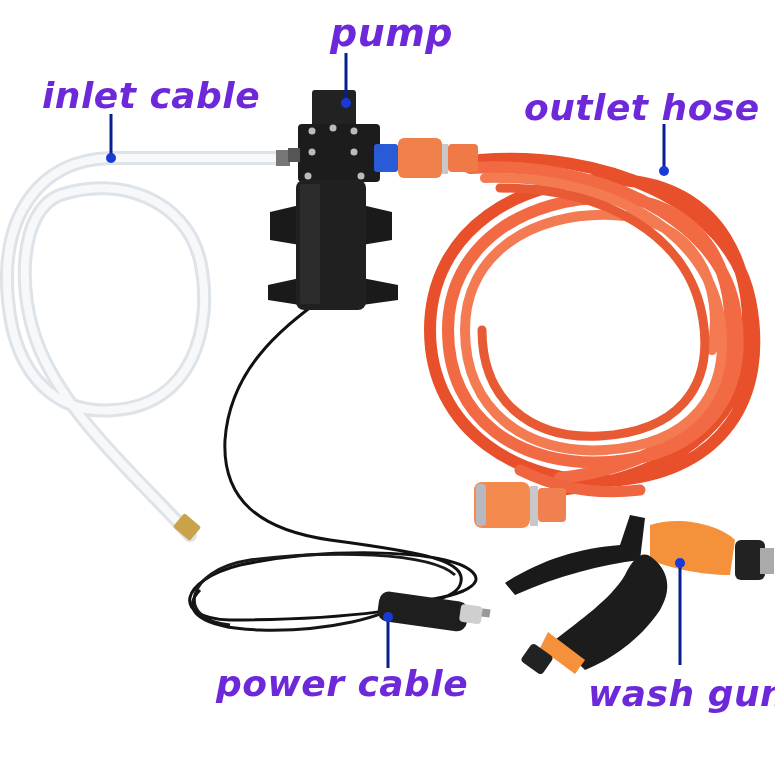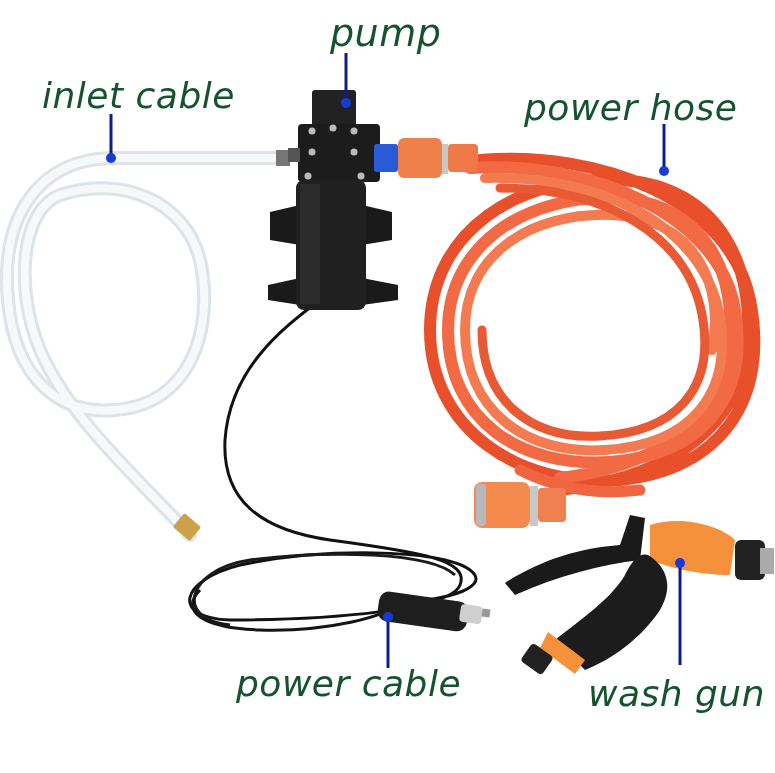--- a/index.html
+++ b/index.html
@@ -2,30 +2,30 @@
 <html><head>
   <meta charset="utf-8">
   <style>
     html, body { margin: 0; padding: 0; background: #ffffff; }
     body { width: 775px; height: 773px; position: relative; overflow: hidden; }
     .stage { position: absolute; left: 0; top: 0; width: 775px; height: 773px; }
     .label {
       position: absolute;
       font-family: "DejaVu Sans", sans-serif;
       font-style: italic;
-      font-weight: normal;
-      color: #14532d;
+      font-weight: bold;
+      color: #6d28d9;
       white-space: nowrap;
       line-height: 1;
       letter-spacing: 0.5px;
     }
     .lbl-pump   { left: 330px; top: 14px;  font-size: 38px; }
     .lbl-inlet  { left: 42px;  top: 78px;  font-size: 36px; }
     .lbl-outlet { left: 524px; top: 90px;  font-size: 36px; }
-    .lbl-power  { left: 216px; top: 666px; font-size: 36px; margin-left: 20px; }
+    .lbl-power  { left: 216px; top: 666px; font-size: 36px; }
     .lbl-gun    { left: 588px; top: 676px; font-size: 36px; }
     svg.art { position: absolute; left: 0; top: 0; }
   </style>
 </head>
 <body>
 
 <div class="stage">
 
   <svg class="art" width="775" height="773" viewBox="0 0 775 773">
 
@@ -122,16 +122,16 @@
       <line x1="388" y1="617" x2="388" y2="668" stroke="#0a1f8f" stroke-width="3"></line>
       <circle cx="388" cy="617" r="5" fill="#1a3ad6"></circle>
 
       <line x1="680" y1="565" x2="680" y2="665" stroke="#0a1f8f" stroke-width="3"></line>
       <circle cx="680" cy="563" r="5" fill="#1a3ad6"></circle>
     </g>
   </svg>
 
   <div class="label lbl-pump">pump</div>
   <div class="label lbl-inlet">inlet cable</div>
-  <div class="label lbl-outlet">power hose</div>
+  <div class="label lbl-outlet">outlet hose</div>
   <div class="label lbl-power">power cable</div>
   <div class="label lbl-gun">wash gun</div>
 </div>
 
 </body></html>

